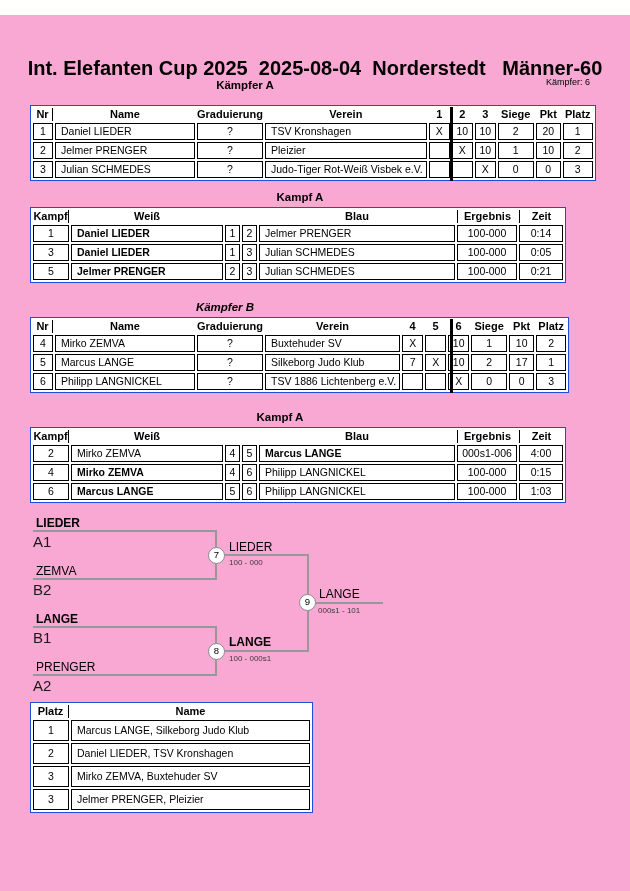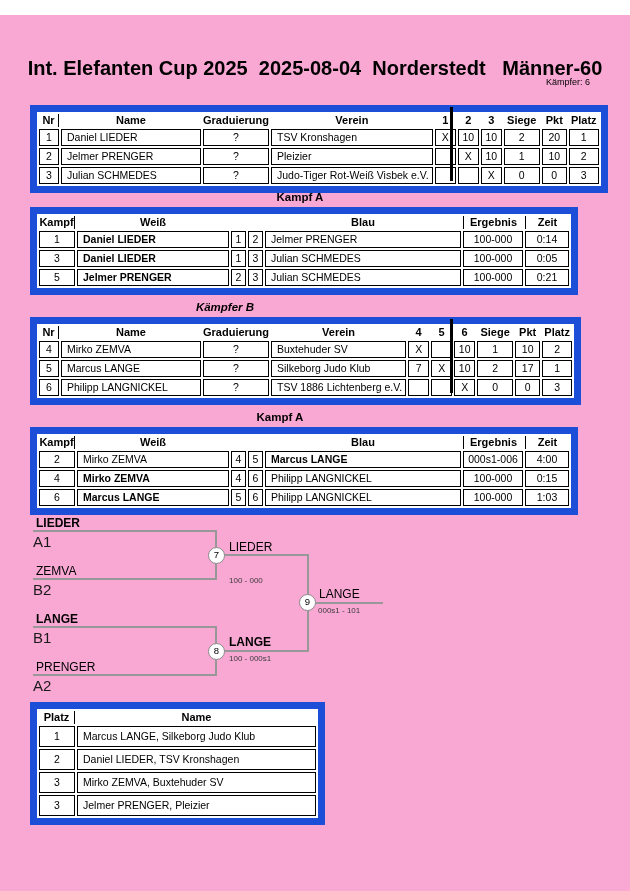--- a/index.html
+++ b/index.html
@@ -7,21 +7,21 @@
   body { font-family:"Liberation Sans", sans-serif; color:#000; }
   .page { position:relative; width:630px; height:891px; background:#f9a8d4; overflow:hidden;margin-top:15px; }
 
   .title { position:absolute; top:42px; left:0; width:630px; text-align:center;
            font-size:20px; font-weight:bold; white-space:pre; letter-spacing:0px; }
   .fighters-count { position:absolute; top:62px; right:40px; font-size:9px; }
 
   .sec-title { position:absolute; font-size:11.5px; font-weight:bold; text-align:center; white-space:nowrap; }
 
   table.tbl { position:absolute; border-collapse:separate; border-spacing:2px;
-              table-layout:fixed; border:7px solid #1d4ed8; background:#fff; }
+              table-layout:fixed; border:1px solid #1d4ed8; background:#fff; }
   table.tbl th { font-size:11px; font-weight:bold; height:13px; line-height:13px;
                  padding:0; border:none; white-space:nowrap; overflow:visible; }
   table.tbl td { font-size:10.5px; height:17px; line-height:15px; padding:0 3px;
                  border:1px solid #000; white-space:nowrap; overflow:visible;
                  background:#fff; vertical-align:middle; }
   table.res td { height:21px; line-height:19px; }
   .c  { text-align:center; }
   .l  { text-align:left; padding-left:5px !important; }
   .bd { font-weight:bold; }
   th.br { border-right:1px solid #000 !important; }
@@ -39,20 +39,21 @@
                text-align:center; line-height:14px; color:#000; }
 </style>
 </head>
 <body>
 
 <div class="page">
 
   <div class="title">Int. Elefanten Cup 2025  2025-08-04  Norderstedt   Männer-60</div>
   <div class="fighters-count">Kämpfer: 6</div>
 
+  <div class="sec-title" style="top:64px;left:30px;width:430px;">Kämpfer A</div>
   <table class="tbl" style="top:90px;left:30px;">
     <colgroup>
       <col style="width:20px">
         <col style="width:140px">
         <col style="width:56px">
         <col style="width:126px">
       <col style="width:21px">
         <col style="width:21px">
         <col style="width:21px">
       <col style="width:36px">
@@ -292,21 +293,21 @@
   <div class="bk-name bd" style="left:36px;top:501px;">LIEDER</div>
   <div class="hl" style="left:33px;top:515px;width:184px;"></div>
   <div class="bk-seed" style="left:33px;top:518px;">A1</div>
   <div class="bk-name" style="left:36px;top:549px;">ZEMVA</div>
   <div class="hl" style="left:33px;top:563px;width:184px;"></div>
   <div class="bk-seed" style="left:33px;top:566px;">B2</div>
   <div class="vl" style="left:215px;top:515px;height:50px;"></div>
   <div class="bk-circle" style="left:208px;top:532px;">7</div>
   <div class="bk-name" style="left:229px;top:525px;">LIEDER</div>
   <div class="hl" style="left:217px;top:539px;width:92px;"></div>
-  <div class="bk-score" style="left:229px;top:561px;">100 - 000</div>
+  <div class="bk-score" style="left:229px;top:543px;">100 - 000</div>
 
   <div class="bk-name bd" style="left:36px;top:597px;">LANGE</div>
   <div class="hl" style="left:33px;top:611px;width:184px;"></div>
   <div class="bk-seed" style="left:33px;top:614px;">B1</div>
   <div class="bk-name" style="left:36px;top:645px;">PRENGER</div>
   <div class="hl" style="left:33px;top:659px;width:184px;"></div>
   <div class="bk-seed" style="left:33px;top:662px;">A2</div>
   <div class="vl" style="left:215px;top:611px;height:50px;"></div>
   <div class="bk-circle" style="left:208px;top:628px;">8</div>
   <div class="bk-name bd" style="left:229px;top:620px;">LANGE</div>

